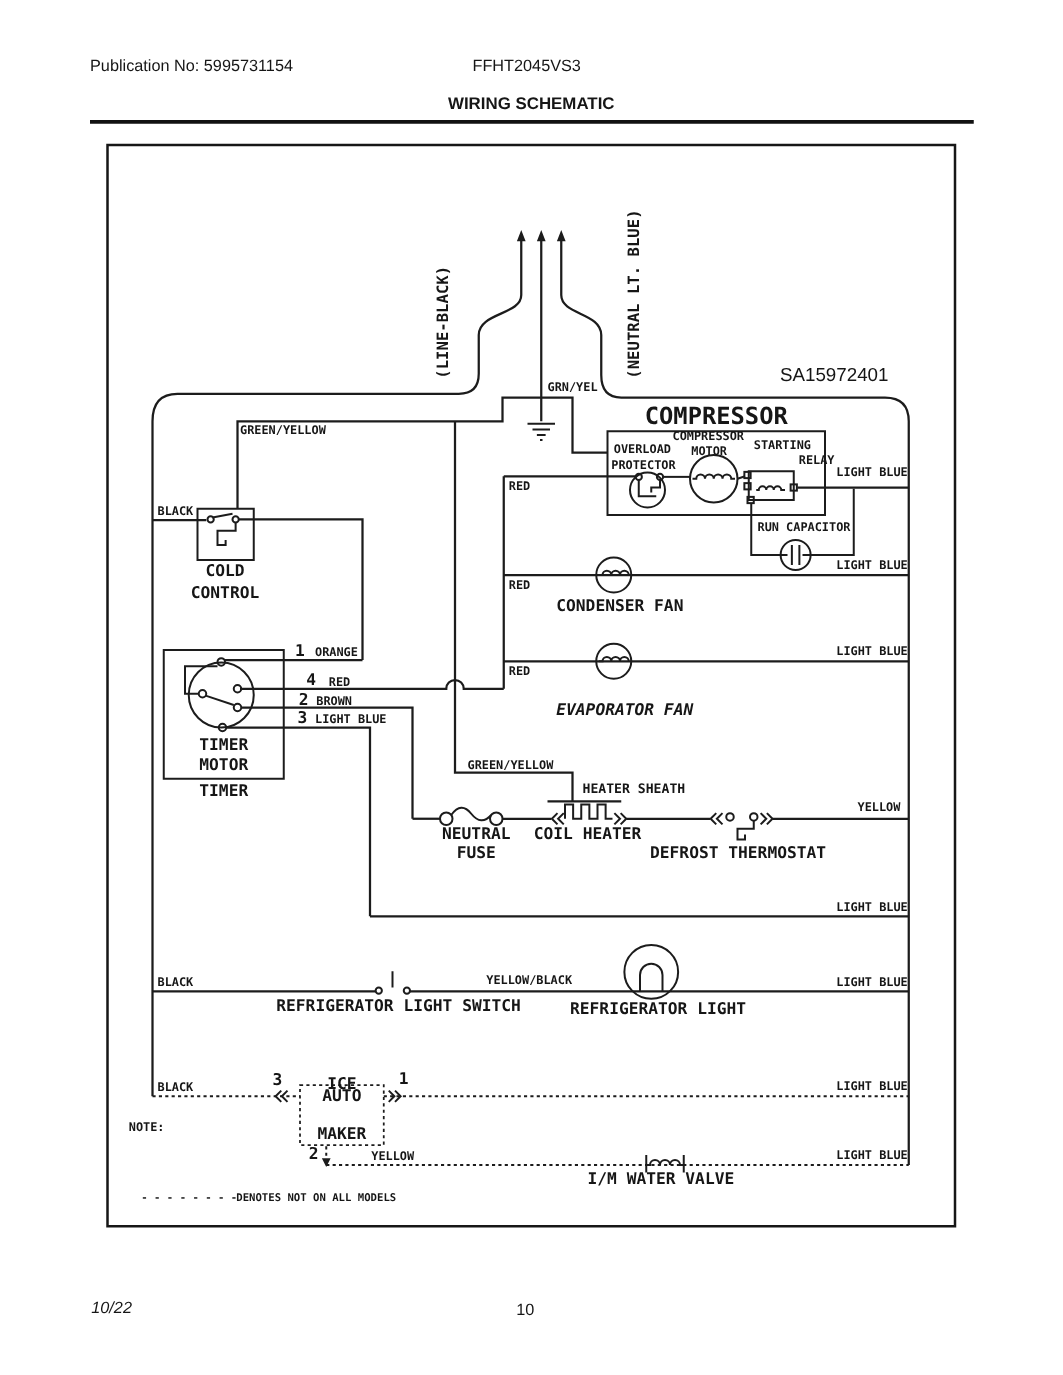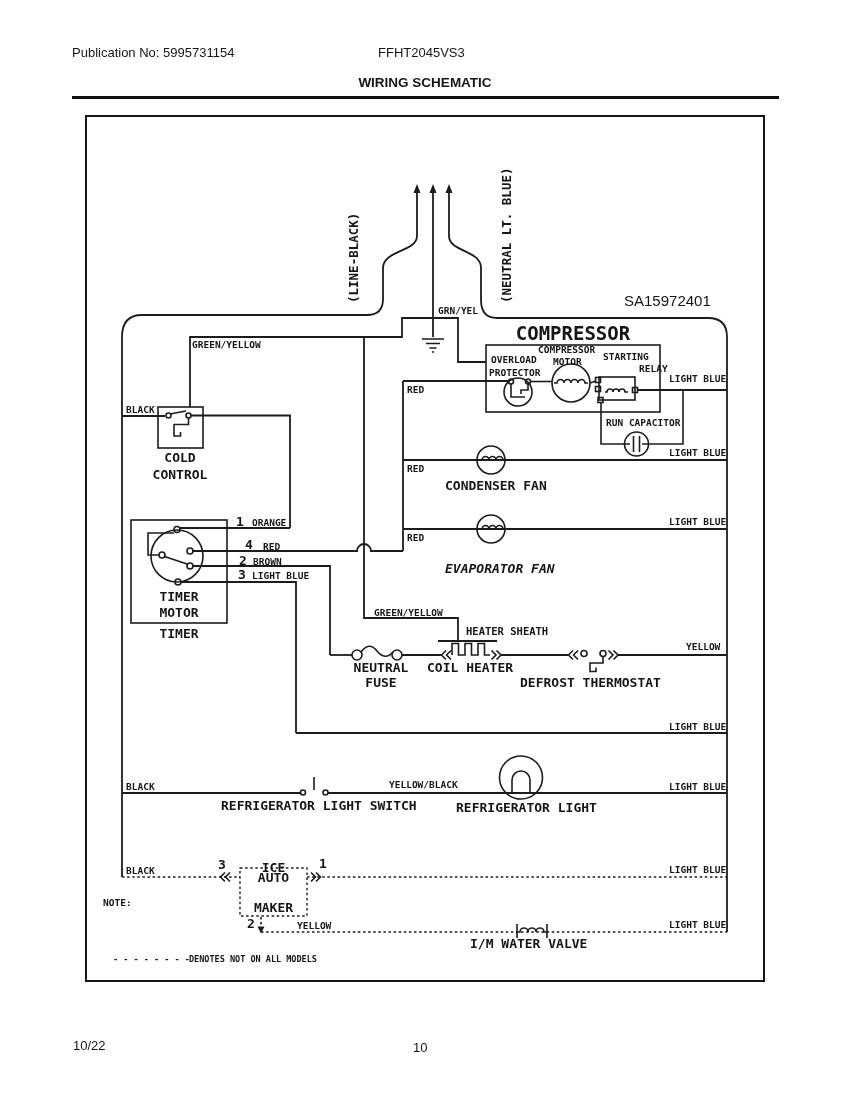--- a/index.html
+++ b/index.html
@@ -231,16 +231,16 @@
   <span class="abs num" style="left:247px;top:916px;">2</span>
   <span class="abs cl ctr" style="left:240px;top:870px;width:67px;">AUTO</span>
   <span class="abs cl ctr" style="left:240px;top:860px;width:67px;">ICE</span>
   <span class="abs cl ctr" style="left:240px;top:900px;width:67px;">MAKER</span>
   <span class="abs cl" style="left:470px;top:936px;">I/M WATER VALVE</span>
 
   <span class="abs wl" style="left:103px;top:897px;">NOTE:</span>
   <span class="abs nt" style="left:113px;top:954px;">- - - - - - - -</span>
   <span class="abs nt" style="left:189px;top:954px;">DENOTES NOT ON ALL MODELS</span>
 
-  <span class="abs hdr" style="left:73px;top:1038px;">10/22</span>
+  <span class="abs hdr" style="left:73px;top:1038px;font-style:italic;">10/22</span>
   <span class="abs hdr" style="left:413px;top:1040px;">10</span>
 
 </div>
 
 </body></html>

